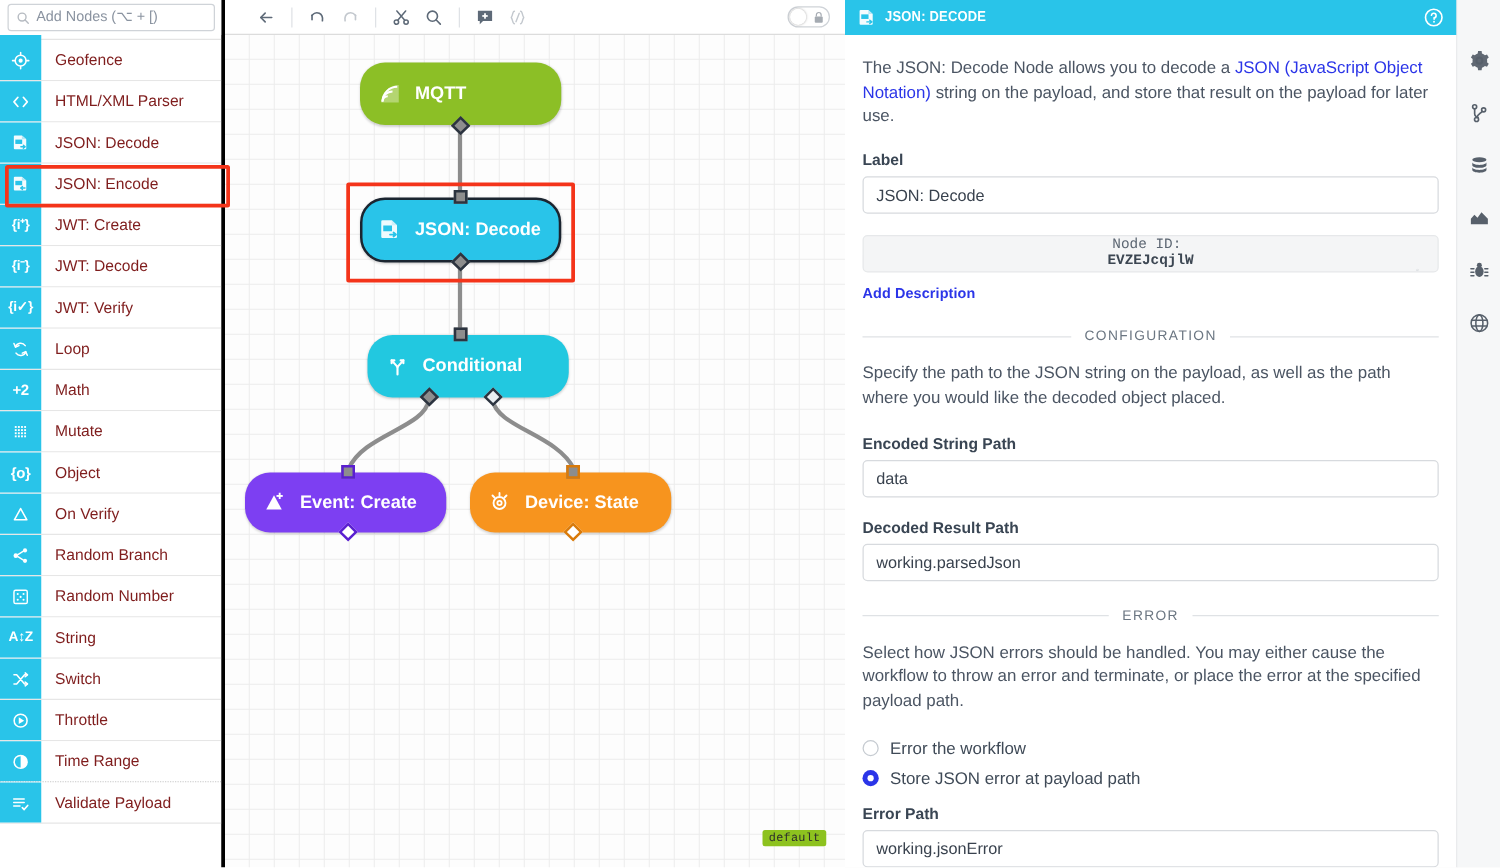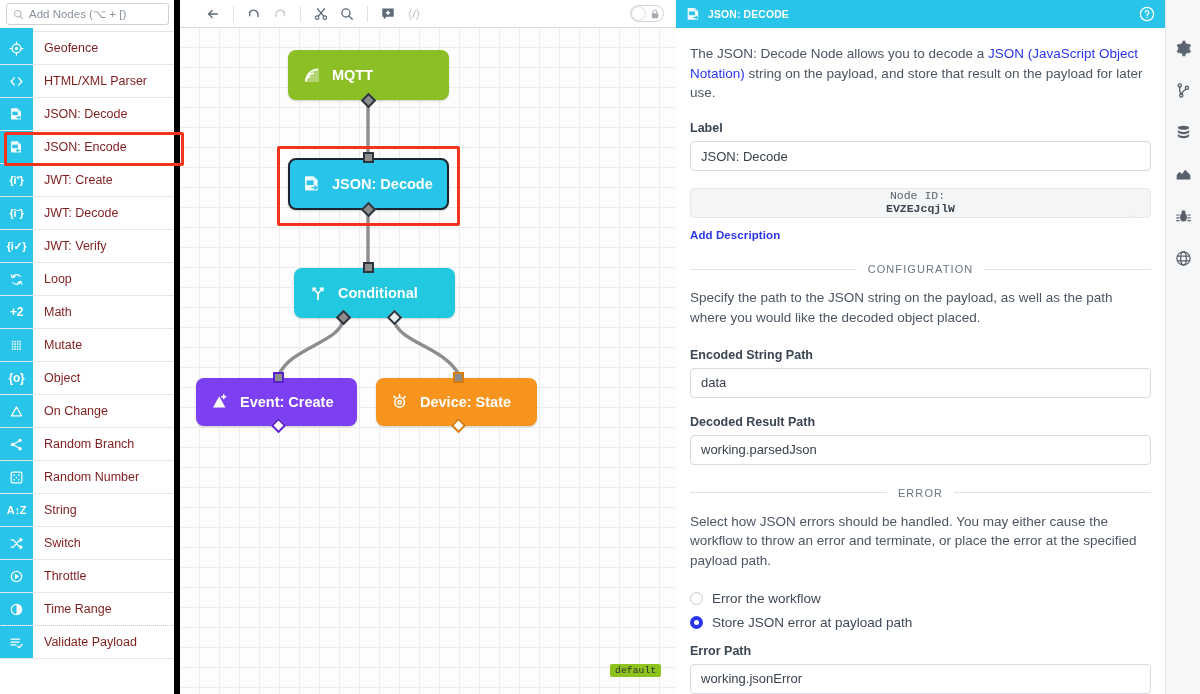--- a/index.html
+++ b/index.html
@@ -7,21 +7,21 @@
     width: 1200px; height: 694px;
     overflow: hidden;
     font-family: "Liberation Sans", sans-serif;
     background: #ffffff;
     color: #3c4858;
   }
   .app { position: relative; width: 1200px; height: 694px; display: flex; }
 
   
   .left-col { width: 180px; height: 694px; position: relative; background:#fff;
-              border-right: 6px solid #000000; flex: 0 0 180px; }
+              border-right: 3px solid #000000; flex: 0 0 180px; }
   .search-wrap { height: 28px; display:flex; align-items:center; padding: 3px 5px 3px 6px;
                  background:#fff; }
   .search-box { flex:1; height: 22px; border:1px solid #cfd3d8; border-radius:3px;
                 display:flex; align-items:center; padding: 0 6px; background:#fff; }
   .search-box .mag { width:11px; height:11px; flex:0 0 11px; margin-right:5px; opacity:.55; }
   .search-box input { border:0; outline:0; font-size:11.5px; color:#5a6472;
                       font-family:"Liberation Sans", sans-serif; width:100%; background:transparent; }
   .search-box input::placeholder { color:#8a93a0; }
 
   .palette { position:absolute; top:28px; left:0; right:0; bottom:0; overflow:hidden; }
@@ -61,21 +61,21 @@
 
   .canvas { position:absolute; top:28px; left:0; right:0; bottom:0;
             background-color:#fdfdfd;
             background-image:
               linear-gradient(to right, #ececec 1px, transparent 1px),
               linear-gradient(to bottom, #ececec 1px, transparent 1px);
             background-size: 20px 20px;
             background-position: -1px -1px;
             overflow:hidden; }
 
-  .node { position:absolute; border-radius:8px; display:flex; align-items:center;
+  .node { position:absolute; border-radius:20px; display:flex; align-items:center;
           padding-left:14px; color:#fff; font-size:14.5px; font-weight:600;
           box-shadow:0 1px 2px rgba(0,0,0,.18); cursor:pointer; }
   .node .nico { width:20px; height:20px; margin-right:10px; flex:0 0 20px;
                 display:flex; align-items:center; justify-content:center; }
   .node .nico svg { width:18px; height:18px; display:block; }
   .node.sel { border:2px solid #1b2530; padding-left:12px; }
 
   .port { position:absolute; width:11px; height:11px; }
   .port.in { background:#8d8d8d; border:2px solid #2c3440; }
   .port.diamond { background:#8d8d8d; border:2px solid #2c3440; transform:rotate(45deg); }
@@ -263,21 +263,21 @@
               <span class="glyph" style="font-size:12px;">{o}</span>
             </span>
             <span class="lbl">Object</span>
           </div>
           <div class="pal-row">
             <span class="ico">
               <svg viewBox="0 0 18 18">
                 <path d="M9 3.4 L15 14.2 H3 z" fill="none" stroke="#fff" stroke-width="1.5" stroke-linejoin="round"></path>
               </svg>
             </span>
-            <span class="lbl">On Change</span>
+            <span class="lbl">On Verify</span>
           </div>
           <div class="pal-row">
             <span class="ico">
               <svg viewBox="0 0 18 18">
                 <circle cx="13.2" cy="4" r="2" fill="#fff"></circle>
                 <circle cx="13.2" cy="14" r="2" fill="#fff"></circle>
                 <circle cx="4.4" cy="9" r="2.2" fill="#fff"></circle>
                 <path d="M6.4 8 L11.3 5 M6.4 10 L11.3 13" stroke="#fff" stroke-width="1.4" stroke-linecap="round"></path>
               </svg>
             </span>

